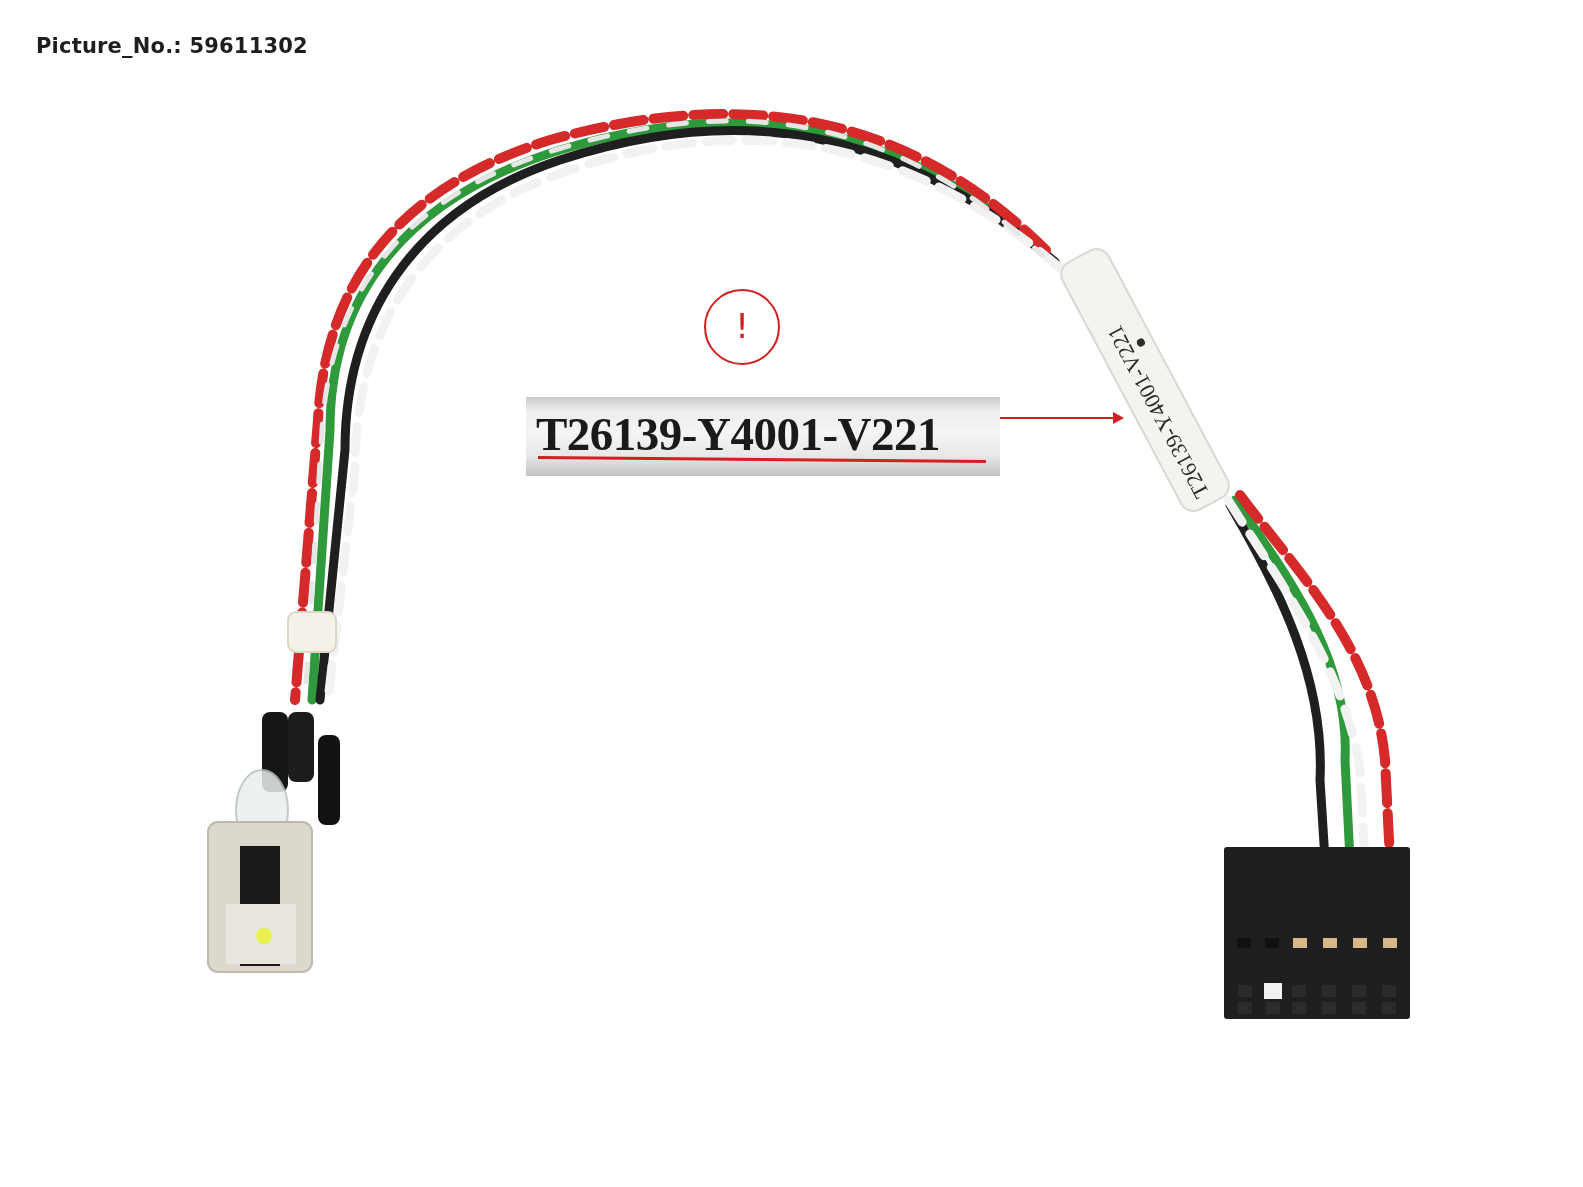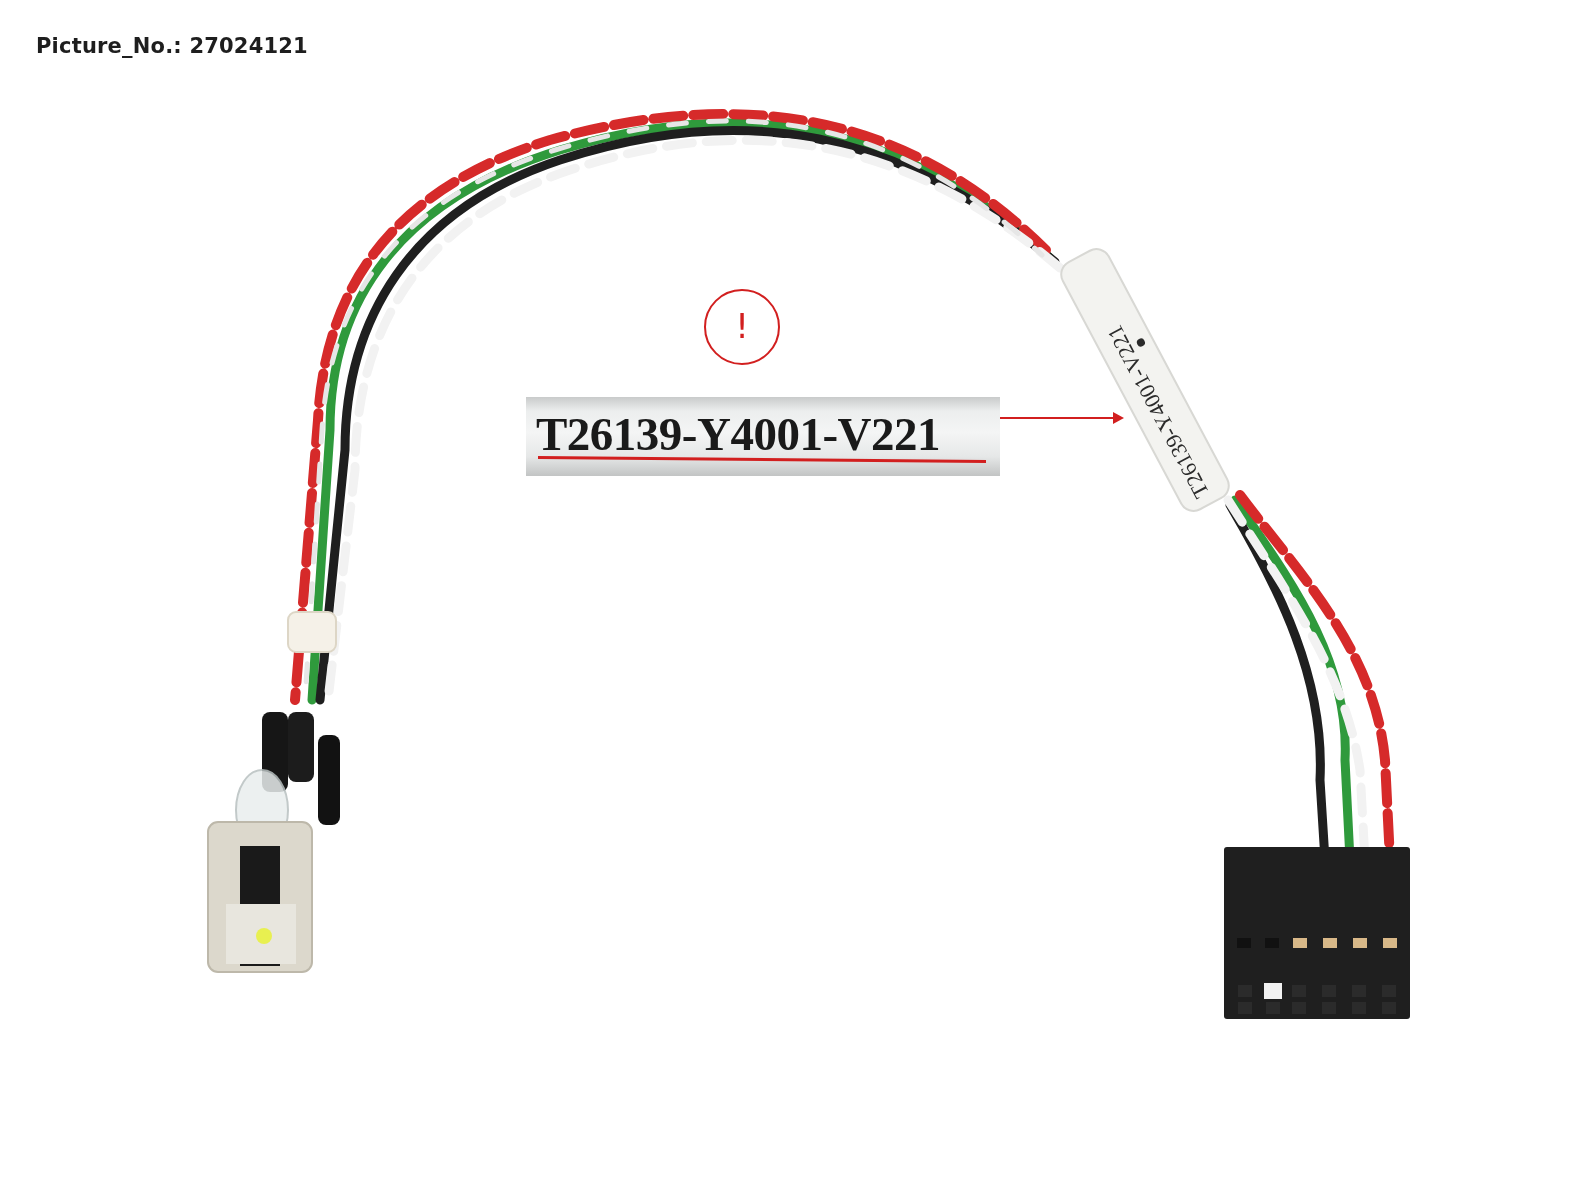--- a/index.html
+++ b/index.html
@@ -11,21 +11,21 @@
   .label-box { position:absolute; left:526px; top:397px; width:474px; height:79px;
     background:linear-gradient(#c9cbcb 0%, #eceeee 18%, #f4f5f5 45%, #e6e8e8 75%, #c2c4c4 100%); }
   .label-text { position:absolute; left:10px; top:10px; font-family:"Liberation Serif", serif; font-weight:bold; font-size:47px; color:#1a1a1a; letter-spacing:-0.5px; white-space:nowrap; }
   .label-underline { position:absolute; left:12px; top:61px; width:448px; height:3px; background:#d21f1f; transform:rotate(0.5deg); }
   .arrow-line { position:absolute; left:1000px; top:417px; width:115px; height:2px; background:#d21f1f; }
   .arrow-head { position:absolute; left:1113px; top:412px; width:0; height:0; border-top:6px solid transparent; border-bottom:6px solid transparent; border-left:11px solid #d21f1f; }
 </style>
 </head>
 <body>
 
-<div class="picno">Picture_No.: 27024121</div>
+<div class="picno">Picture_No.: 59611302</div>
 
 <svg class="photo" viewBox="0 0 1583 1187" xmlns="http://www.w3.org/2000/svg">
 
   <g fill="none" stroke-linecap="round">
 
     <path d="M1050 258 C 900 120, 740 95, 560 150 C 400 200, 330 300, 330 430 L 312 700" stroke="#2f9a3c" stroke-width="9"></path>
     <path d="M1055 262 C 900 130, 745 100, 560 160 C 410 210, 345 320, 345 450 L 320 700" stroke="#1f1f1f" stroke-width="9"></path>
     <path d="M1046 250 C 900 105, 730 90, 550 140 C 390 190, 325 290, 318 420 L 295 700" stroke="#d62a2a" stroke-width="10" stroke-dasharray="30 10"></path>
     <path d="M1060 268 C 910 140, 750 110, 570 170 C 420 220, 355 330, 355 470 L 328 700" stroke="#f2f2f2" stroke-width="9" stroke-dasharray="26 14"></path>
     <path d="M1042 255 C 890 112, 735 95, 555 150 C 395 200, 330 300, 322 430 L 305 700" stroke="#e6e6e6" stroke-width="5" stroke-dasharray="18 22" stroke-dashoffset="8"></path>

